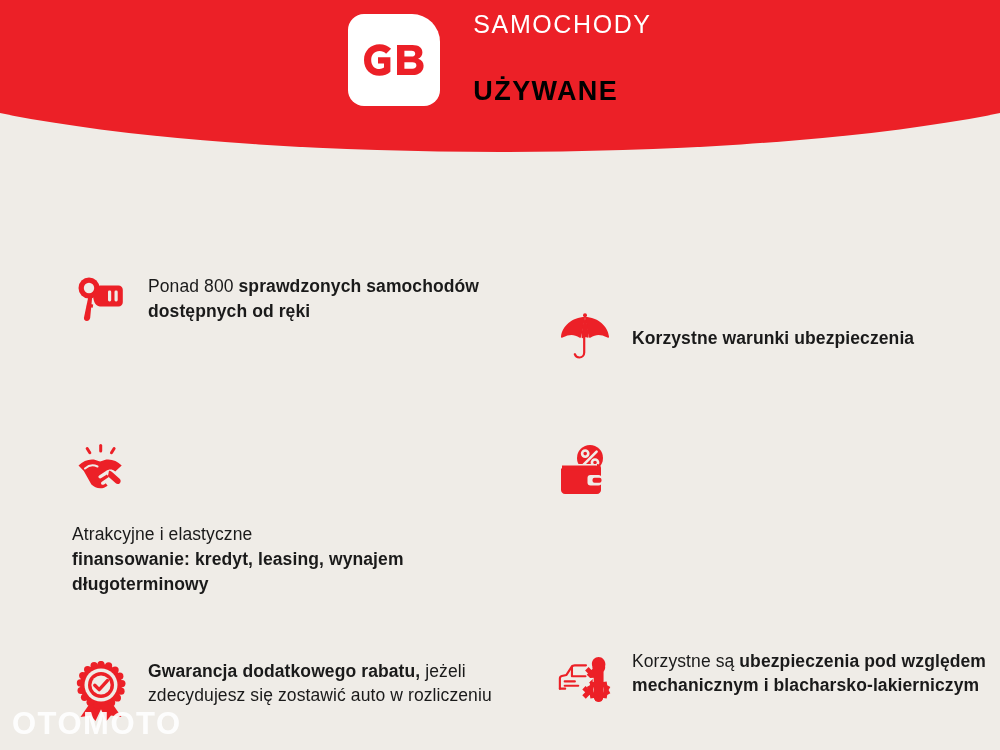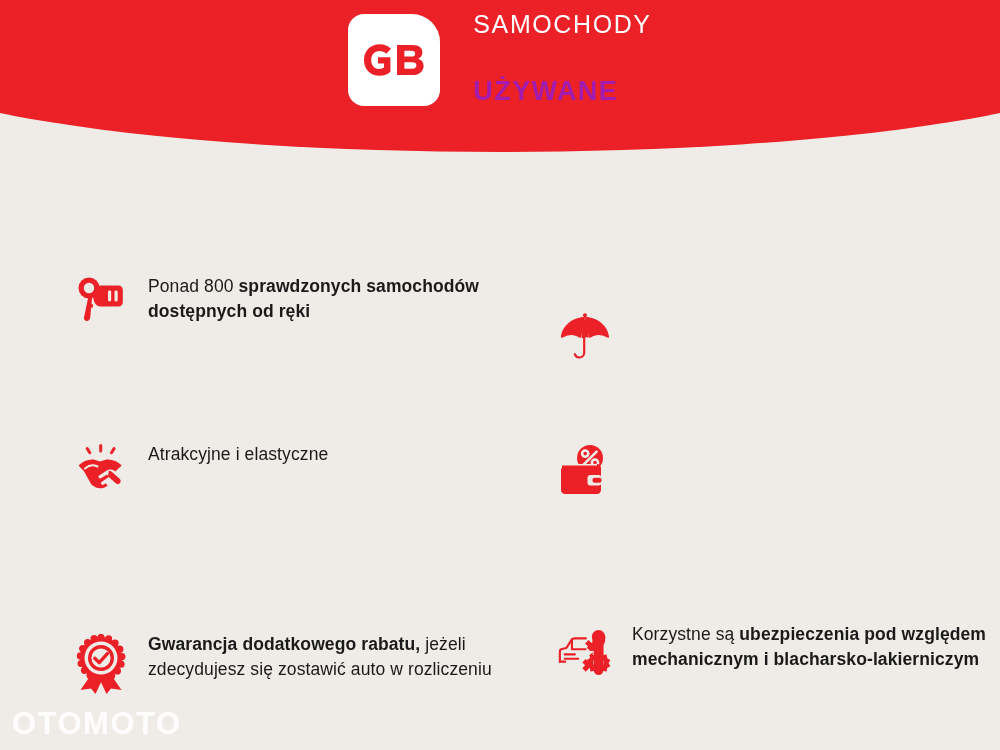--- a/index.html
+++ b/index.html
@@ -64,21 +64,21 @@
     line-height: 1.02;
     padding-bottom: 2px;
   }
   .brand-line1 {
     color: #ffffff;
     font-size: 25px;
     letter-spacing: 1.6px;
     font-weight: 400;
   }
   .brand-line2 {
-    color: #a21caf;
+    color: #000000;
     font-size: 27px;
     letter-spacing: 1.4px;
     font-weight: 700;
     margin-top: 41px;
   }
 
   
   .features {
     position: absolute;
     left: 0;
@@ -119,21 +119,21 @@
   .feature-text b { font-weight: 700; }
   .feature-text .reg { font-weight: 400; }
 
   
   .row-1 { align-items: flex-start; }
   .feature.umbrella { align-items: center; min-height: 96px; }
   .feature.umbrella .feature-icon { padding-top: 0; }
   .feature.umbrella .feature-text { font-weight: 700; }
 
   .feature.keys { margin-top: 0px; }
-  .feature.handshake { margin-top: 14px; }
+  .feature.handshake { margin-top: 14px; flex-direction: column; }
   .feature.rosette { margin-top: 36px; }
   .feature.wallet { margin-top: 14px; }
   .feature.service { margin-top: 26px; }
 
   
   .watermark {
     position: absolute;
     left: 12px;
     bottom: 8px;
     font-size: 31px;
@@ -189,37 +189,40 @@
   <div class="feature umbrella col-right">
     <div class="feature-icon">
       <svg width="56" height="52" viewBox="0 0 56 52" aria-hidden="true">
         <path d="M28 6 C15 6 5 15.5 4 25.5 c-.1 1.0 .6 1.6 1.5 1.1 C9 24.8 12.0 24.0 14.5 24.0 c2.6 0 5.1 .9 8.2 2.7 .6 .3 1.1 .1 1.3-.5 C25.6 21.0 26.6 13.0 28 6z" fill="#ec2027"></path>
         <path d="M28 6 c1.4 7.0 2.4 15.0 4.0 20.2 .2 .6 .7 .8 1.3 .5 C36.4 24.9 38.9 24.0 41.5 24.0 c2.5 0 5.5 .8 9.0 2.6 .9 .5 1.6-.1 1.5-1.1 C51 15.5 41 6 28 6z" fill="#ec2027"></path>
         <path d="M28 6 c-1.9 5.6-3.1 12.6-3.4 19.9 -.05 1.1 .5 1.5 1.3 1.1 C27.0 26.2 28.6 26.0 30.1 26.6 c1.0 .4 1.6 0 1.5-1.1 C31.2 18.3 29.9 11.4 28 6z" fill="#ec2027"></path>
         <path d="M27.2 26.5 v15.0 c0 2.9-2.2 5.0-4.8 5.0 -2.3 0-4.0-1.4-4.6-3.3" fill="none" stroke="#ec2027" stroke-width="2.2" stroke-linecap="round"></path>
         <circle cx="28" cy="4.2" r="2.0" fill="#ec2027"></circle>
       </svg>
     </div>
+    <div class="feature-text">
+      <b>Korzystne warunki ubezpieczenia</b>
+    </div>
   </div>
 
   <div class="feature handshake">
     <div class="feature-icon">
       <svg width="56" height="50" viewBox="0 0 56 50" aria-hidden="true">
         <g fill="#ec2027">
           <rect x="26.2" y="0" width="3.0" height="8.5" rx="1.5"></rect>
           <rect x="14.0" y="2.6" width="3.0" height="8.0" rx="1.5" transform="rotate(-32 15.5 6.6)"></rect>
           <rect x="38.3" y="2.6" width="3.0" height="8.0" rx="1.5" transform="rotate(32 39.8 6.6)"></rect>
           <path d="M5.5 21.5 C9.5 17.5 14.0 15.5 19.0 15.5 c2.6 0 4.6 .7 6.4 1.6 1.3 .7 2.2 .6 3.4 0 1.8-.9 3.8-1.6 6.3-1.6 5.2 0 9.7 2.0 13.6 6.1 l-6.5 5.9 c-1.6-1.4-3.2-2.0-4.9-2.0 -1.6 0-2.8 .5-4.3 1.5 l-6.8 4.6 c-.9 .6-1.0 1.5-.4 2.2 .6 .8 1.6 .9 2.5 .3 l5.6-3.6 1.9 2.6 -6.9 4.7 c-1.0 .7-1.1 1.6-.5 2.4 .6 .8 1.6 .9 2.6 .2 l1.8-1.2 1.8 2.5 c-2.3 1.7-4.7 2.6-7.3 2.6 -3.6 0-6.4-1.4-8.9-3.7 L10.8 27z"></path>
           <path d="M36.0 26.8 c1.3 0 2.4 .5 3.6 1.6 l7.0 6.4 c1.4 1.3 1.4 3.2 .2 4.4 -1.2 1.2-3.0 1.1-4.3-.1 l-7.6-6.9z"></path>
         </g>
         <path d="M12.0 24.5 c2.6-2.2 5.0-3.2 7.5-3.2 1.8 0 3.2 .4 5.0 1.2" fill="none" stroke="#efece7" stroke-width="2.0" stroke-linecap="round"></path>
       </svg>
     </div>
     <div class="feature-text">
-      <span class="reg">Atrakcyjne i elastyczne </span><br>
+      <span class="reg">Atrakcyjne i elastyczne </span><br><b>finansowanie: kredyt, leasing, wynajem długoterminowy</b>
     </div>
   </div>
 
   <div class="feature wallet col-right">
     <div class="feature-icon">
       <svg width="56" height="54" viewBox="0 0 56 54" aria-hidden="true">
         <circle cx="33" cy="14" r="13" fill="#ec2027"></circle>
         <g stroke="#efece7" stroke-width="2.6" fill="none" stroke-linecap="round">
           <circle cx="28.2" cy="9.6" r="3.1"></circle>
           <circle cx="38.0" cy="18.6" r="3.1"></circle>

